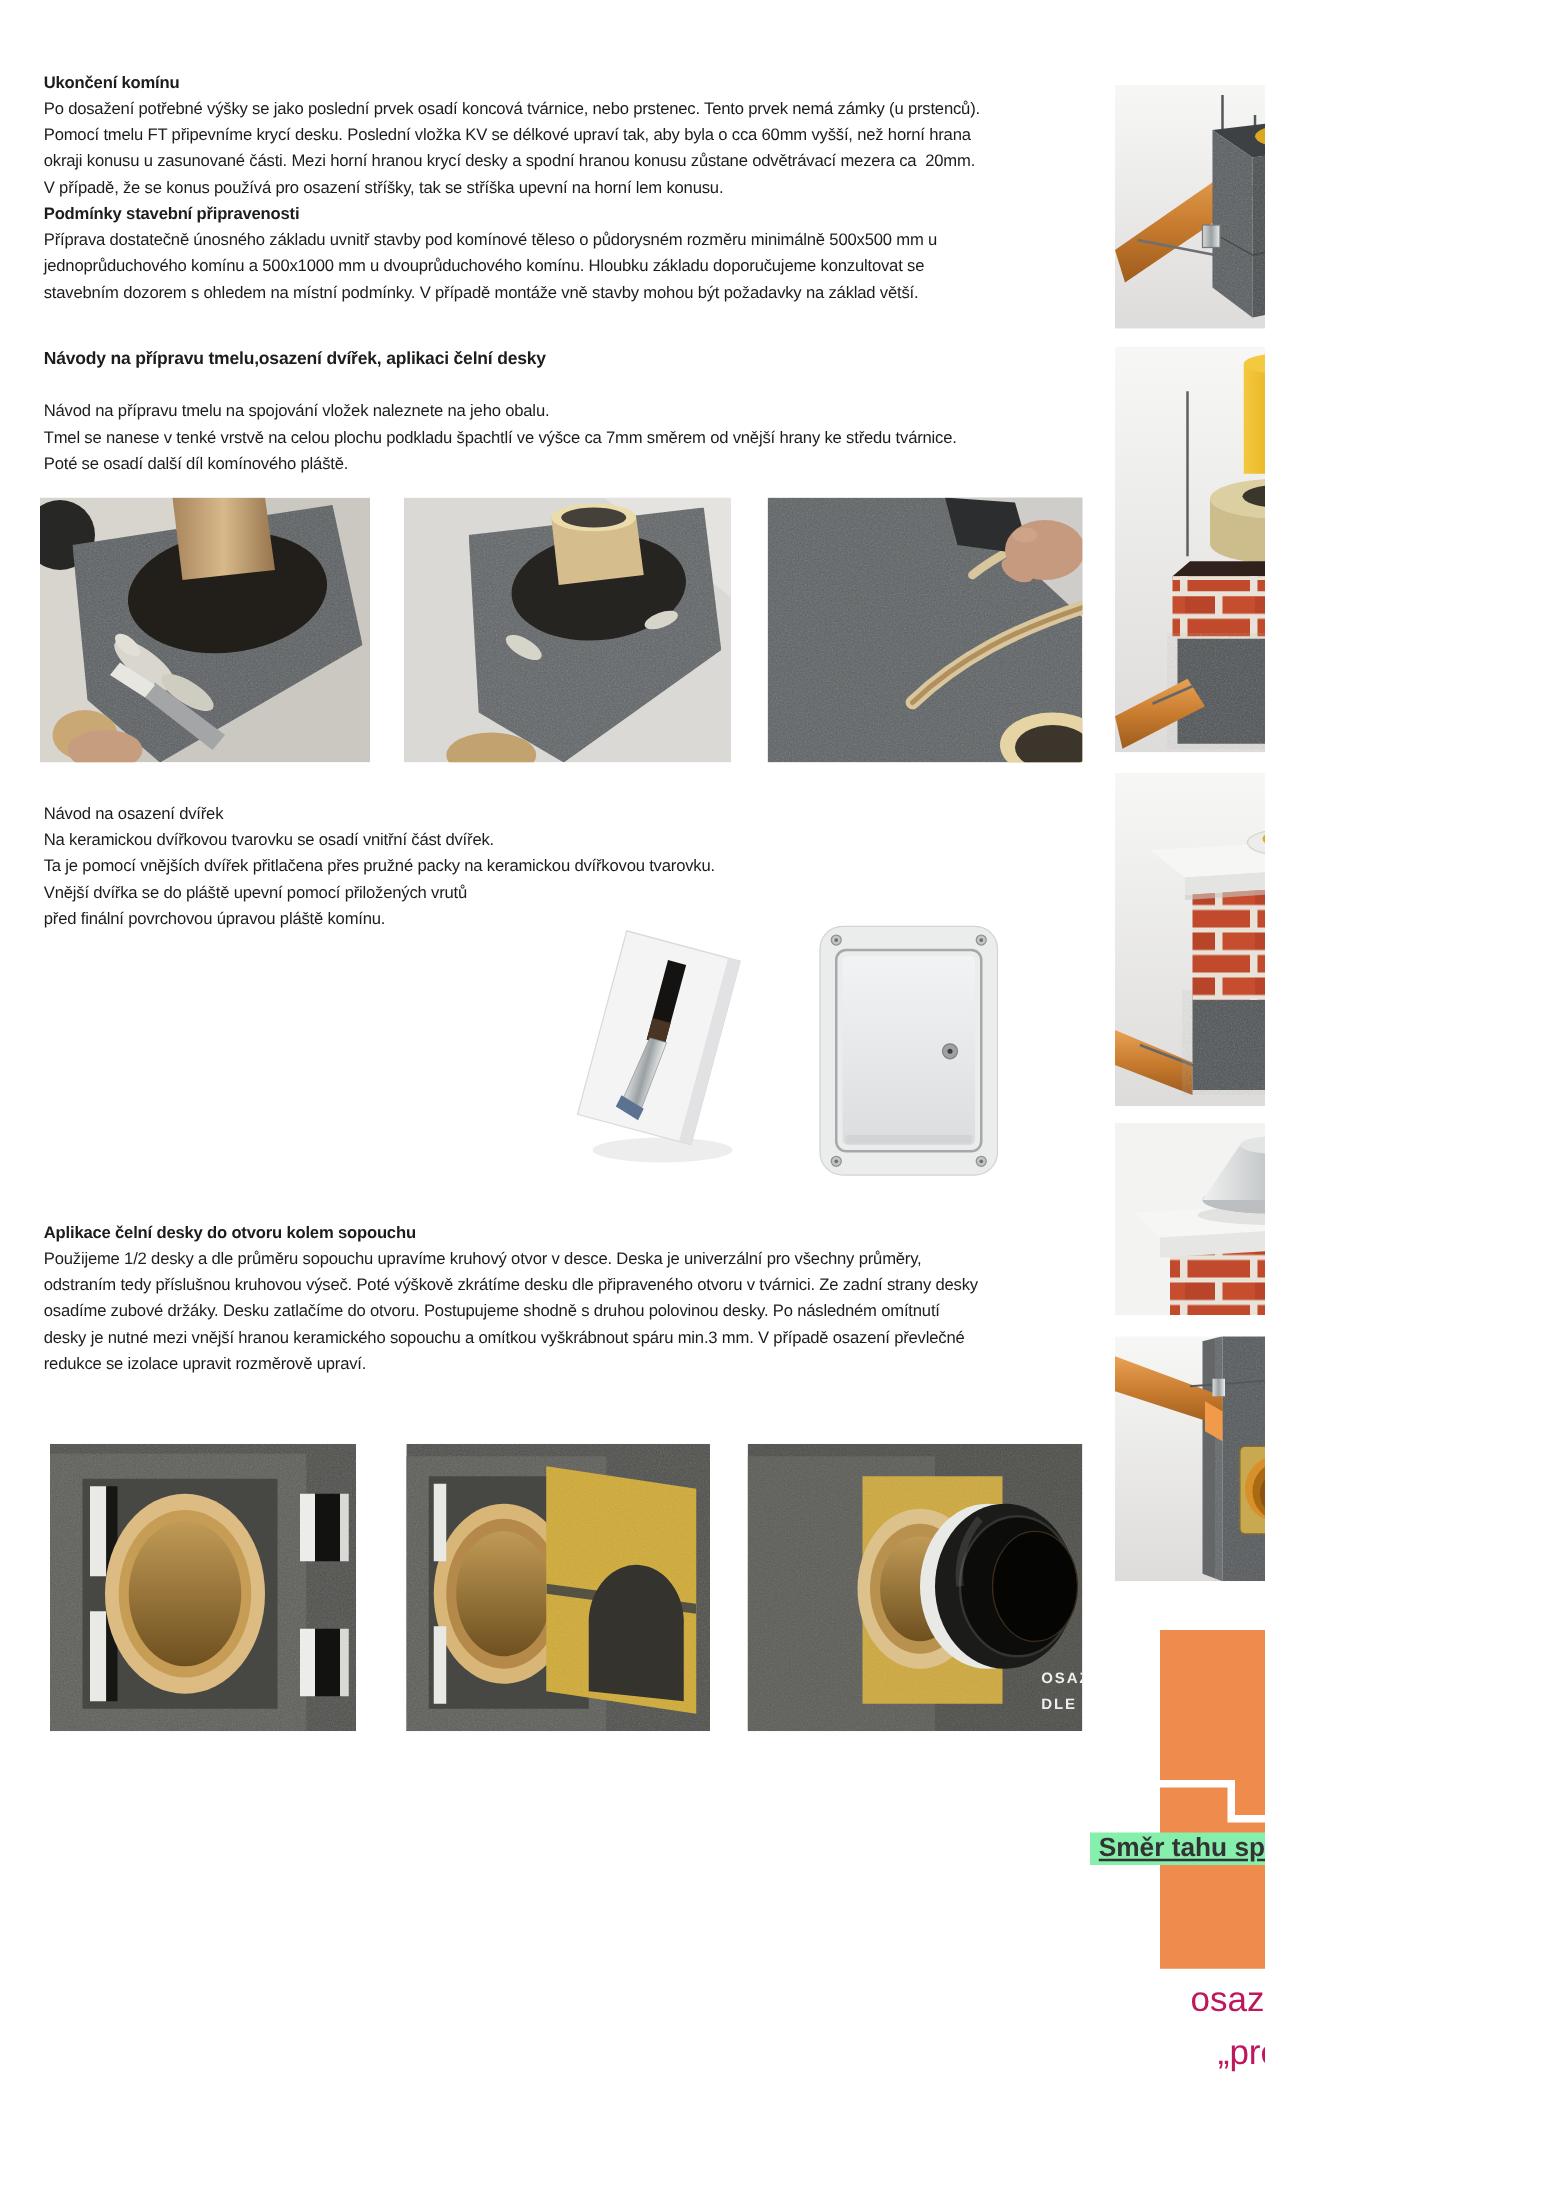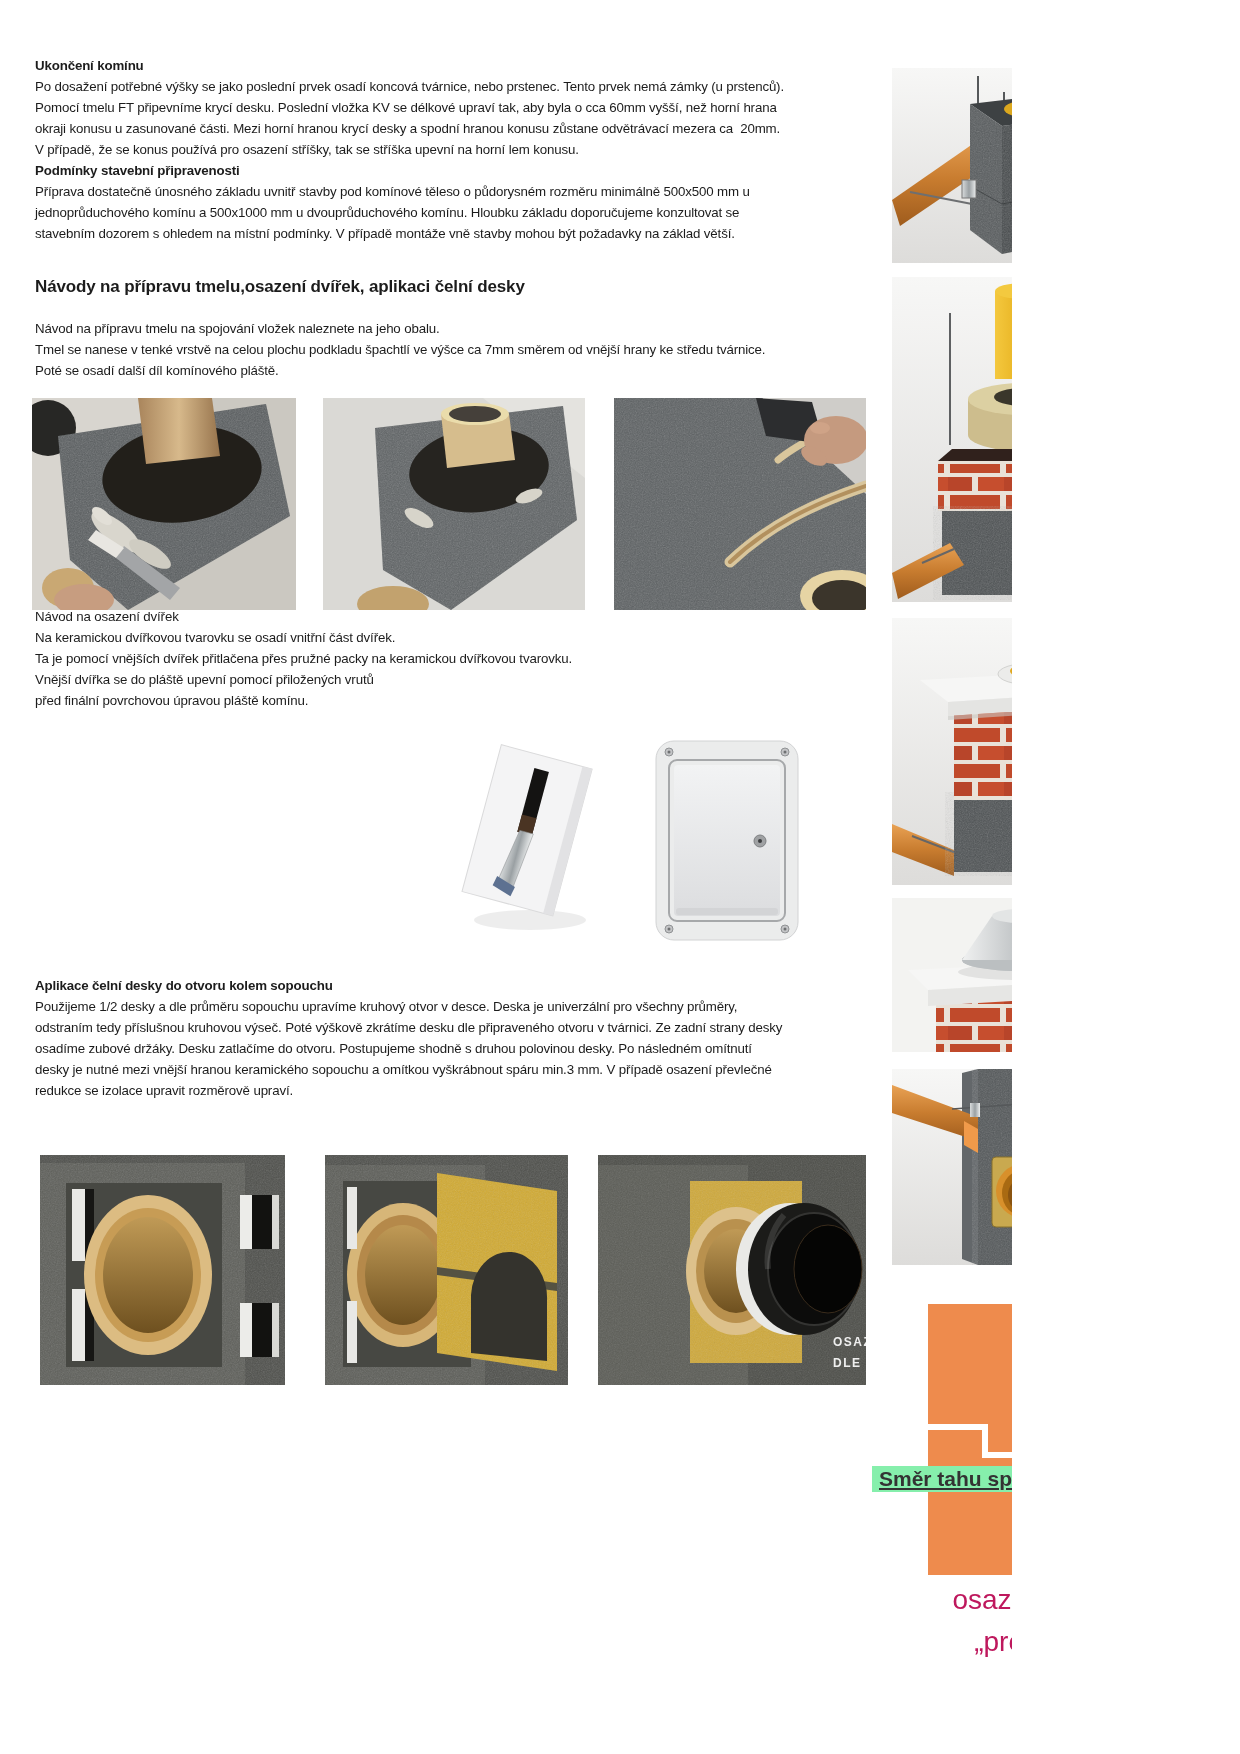--- a/index.html
+++ b/index.html
@@ -80,30 +80,30 @@
     <div class="ln">Pomocí tmelu FT připevníme krycí desku. Poslední vložka KV se délkové upraví tak, aby byla o cca 60mm vyšší, než horní hrana</div>
     <div class="ln">okraji konusu u zasunované části. Mezi horní hranou krycí desky a spodní hranou konusu zůstane odvětrávací mezera ca  20mm.</div>
     <div class="ln">V případě, že se konus používá pro osazení stříšky, tak se stříška upevní na horní lem konusu.</div>
     <div class="ln hd">Podmínky stavební připravenosti</div>
     <div class="ln">Příprava dostatečně únosného základu uvnitř stavby pod komínové těleso o půdorysném rozměru minimálně 500x500 mm u</div>
     <div class="ln">jednoprůduchového komínu a 500x1000 mm u dvouprůduchového komínu. Hloubku základu doporučujeme konzultovat se</div>
     <div class="ln">stavebním dozorem s ohledem na místní podmínky. V případě montáže vně stavby mohou být požadavky na základ větší.</div>
   </div>
 
   <div class="tblock" style="top:276px">
-    <div class="ln hd" style="font-size:17px">Návody na přípravu tmelu,osazení dvířek, aplikaci čelní desky</div>
+    <div class="ln hd" style="font-size:14px">Návody na přípravu tmelu,osazení dvířek, aplikaci čelní desky</div>
   </div>
 
   <div class="tblock" style="top:318px">
     <div class="ln">Návod na přípravu tmelu na spojování vložek naleznete na jeho obalu.</div>
     <div class="ln">Tmel se nanese v tenké vrstvě na celou plochu podkladu špachtlí ve výšce ca 7mm směrem od vnější hrany ke středu tvárnice.</div>
     <div class="ln">Poté se osadí další díl komínového pláště.</div>
   </div>
 
-  <div class="tblock" style="top:606px">
+  <div class="tblock" style="top:640px">
     <div class="ln">Návod na osazení dvířek</div>
     <div class="ln">Na keramickou dvířkovou tvarovku se osadí vnitřní část dvířek.</div>
     <div class="ln">Ta je pomocí vnějších dvířek přitlačena přes pružné packy na keramickou dvířkovou tvarovku.</div>
     <div class="ln">Vnější dvířka se do pláště upevní pomocí přiložených vrutů</div>
     <div class="ln">před finální povrchovou úpravou pláště komínu.</div>
   </div>
 
   <div class="tblock" style="top:975px">
     <div class="ln hd">Aplikace čelní desky do otvoru kolem sopouchu</div>
     <div class="ln">Použijeme 1/2 desky a dle průměru sopouchu upravíme kruhový otvor v desce. Deska je univerzální pro všechny průměry,</div>

